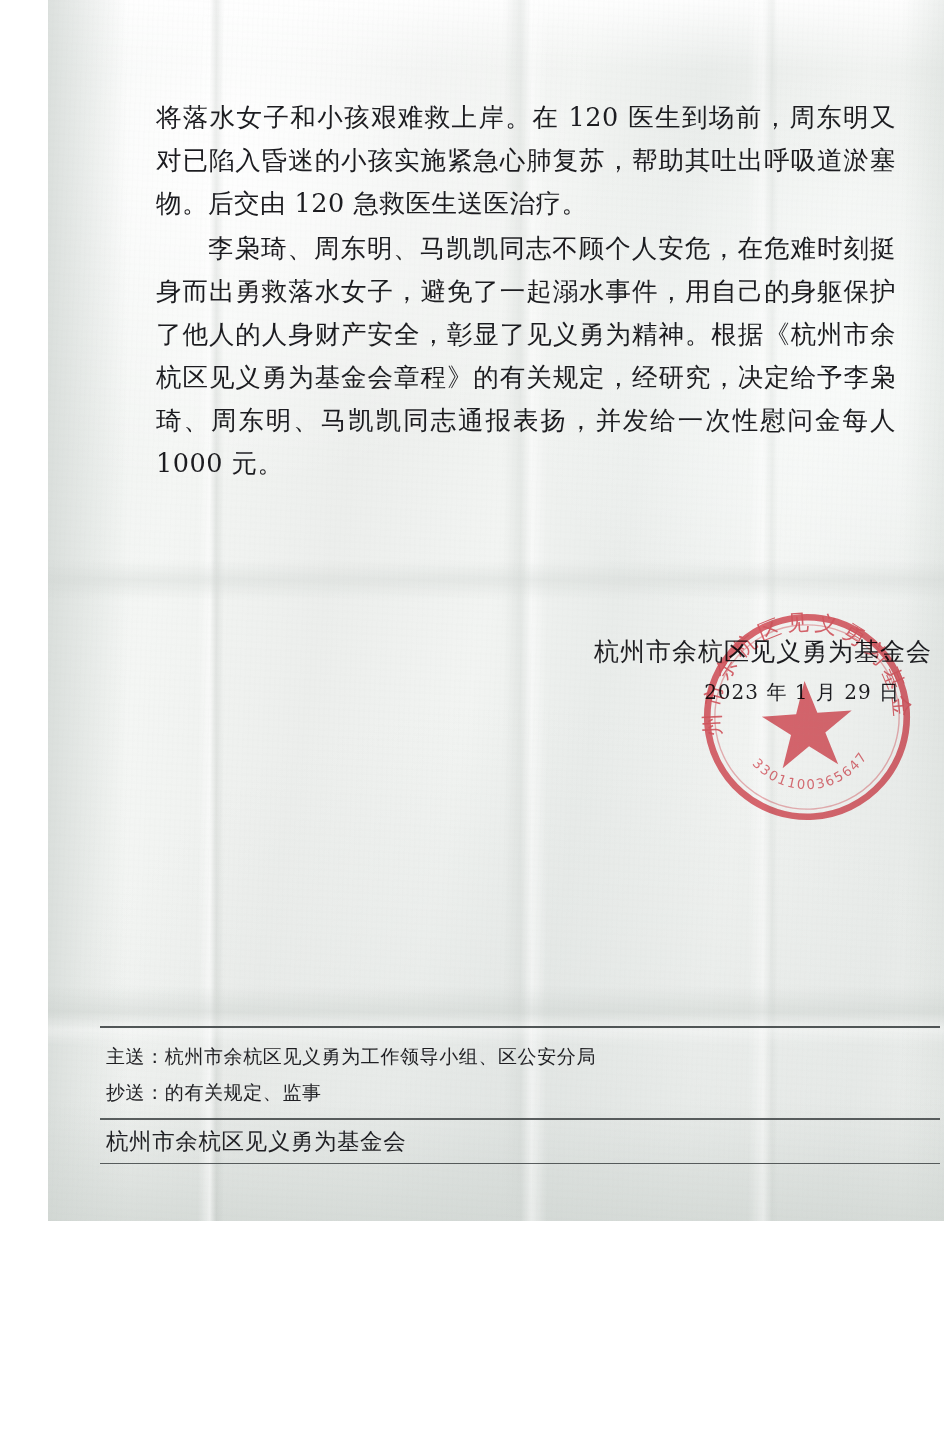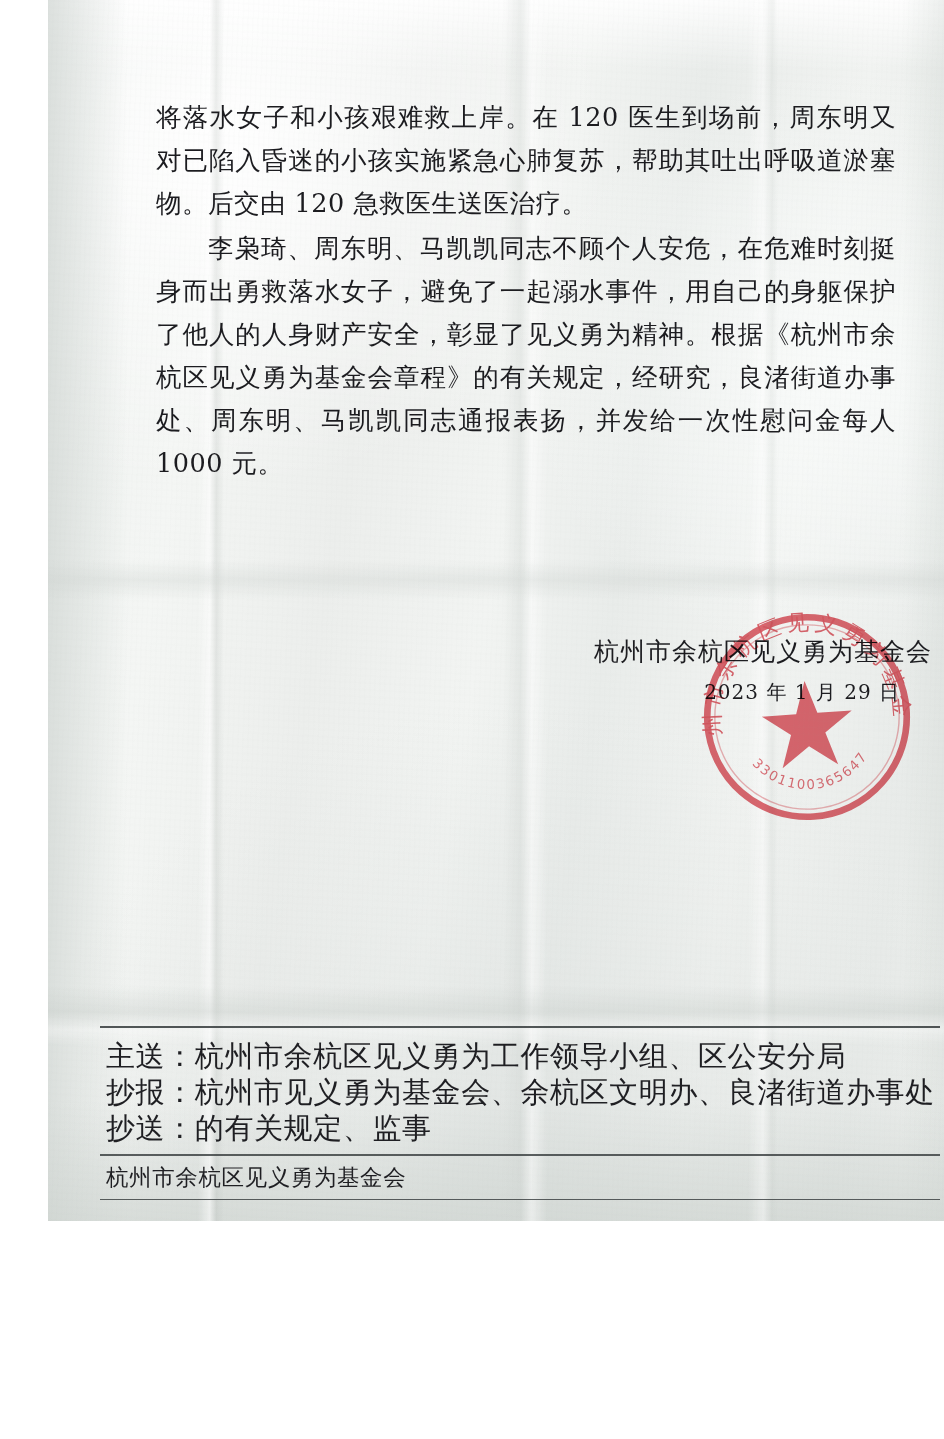--- a/index.html
+++ b/index.html
@@ -141,21 +141,21 @@
     height: 2px;
     background: #33383a;
     opacity: 0.85;
   }
   .rule.thin { height: 1.5px; opacity: 0.8; }
   .dist-lines {
     padding: 10px 0 8px 6px;
   }
   .dist-line {
     font-family: "DejaVu Serif", serif;
-    font-size: 29px;
+    font-size: 19px;
     line-height: 36px;
     color: #1e1e22;
     letter-spacing: 0.6px;
     white-space: nowrap;
   }
   .footer-bottom {
     display: flex;
     justify-content: space-between;
     align-items: baseline;
     padding: 6px 14px 6px 6px;
@@ -192,21 +192,21 @@
 
   <div class="crease c1"></div>
   <div class="crease c2"></div>
   <div class="crease c3"></div>
   <div class="foldh f1"></div>
   <div class="foldh f2"></div>
   <div class="foldh f3"></div>
 
   <div id="content">
     <p class="para">将落水女子和小孩艰难救上岸。在 120 医生到场前，周东明又对已陷入昏迷的小孩实施紧急心肺复苏，帮助其吐出呼吸道淤塞物。后交由 120 急救医生送医治疗。</p>
-    <p class="para indent">李枭琦、周东明、马凯凯同志不顾个人安危，在危难时刻挺身而出勇救落水女子，避免了一起溺水事件，用自己的身躯保护了他人的人身财产安全，彰显了见义勇为精神。根据《杭州市余杭区见义勇为基金会章程》的有关规定，经研究，良渚街道办事处、周东明、马凯凯同志通报表扬，并发给一次性慰问金每人 1000 元。</p>
+    <p class="para indent">李枭琦、周东明、马凯凯同志不顾个人安危，在危难时刻挺身而出勇救落水女子，避免了一起溺水事件，用自己的身躯保护了他人的人身财产安全，彰显了见义勇为精神。根据《杭州市余杭区见义勇为基金会章程》的有关规定，经研究，决定给予李枭琦、周东明、马凯凯同志通报表扬，并发给一次性慰问金每人 1000 元。</p>
   </div>
 
   <div id="signature">
     <div class="sig-org">杭州市余杭区见义勇为基金会</div>
     <div class="sig-date">2023 年 1 月 29 日</div>
   </div>
 
   <svg id="seal" viewBox="0 0 240 240">
     <defs>
       <path id="sealArcTop" d="M 28 120 A 92 92 0 0 1 212 120"></path>
@@ -220,21 +220,20 @@
     <text font-family="'DejaVu Sans', sans-serif" font-size="14" fill="#d6333f" letter-spacing="2" opacity="0.85">
       <textPath href="#sealArcBottom" startOffset="50%" text-anchor="middle">3301100365647</textPath>
     </text>
     <polygon points="120,82 131.2,116.4 167.4,116.4 138.1,137.6 149.3,172 120,150.8 90.7,172 101.9,137.6 72.6,116.4 108.8,116.4" fill="#d6333f" opacity="0.9"></polygon>
   </svg>
 
   <div id="footer">
     <div class="rule"></div>
     <div class="dist-lines">
       <div class="dist-line">主送：杭州市余杭区见义勇为工作领导小组、区公安分局</div>
-      <div class="dist-line">抄报：杭州市见义勇为基金会、余杭区文明办、良渚街道办事处</div>
       <div class="dist-line">抄送：的有关规定、监事</div>
     </div>
     <div class="rule thin"></div>
     <div class="footer-bottom">
       <span class="footer-issuer">杭州市余杭区见义勇为基金会</span>
     </div>
     <div class="rule thin"></div>
   </div>
 
   <div id="grain"></div>

